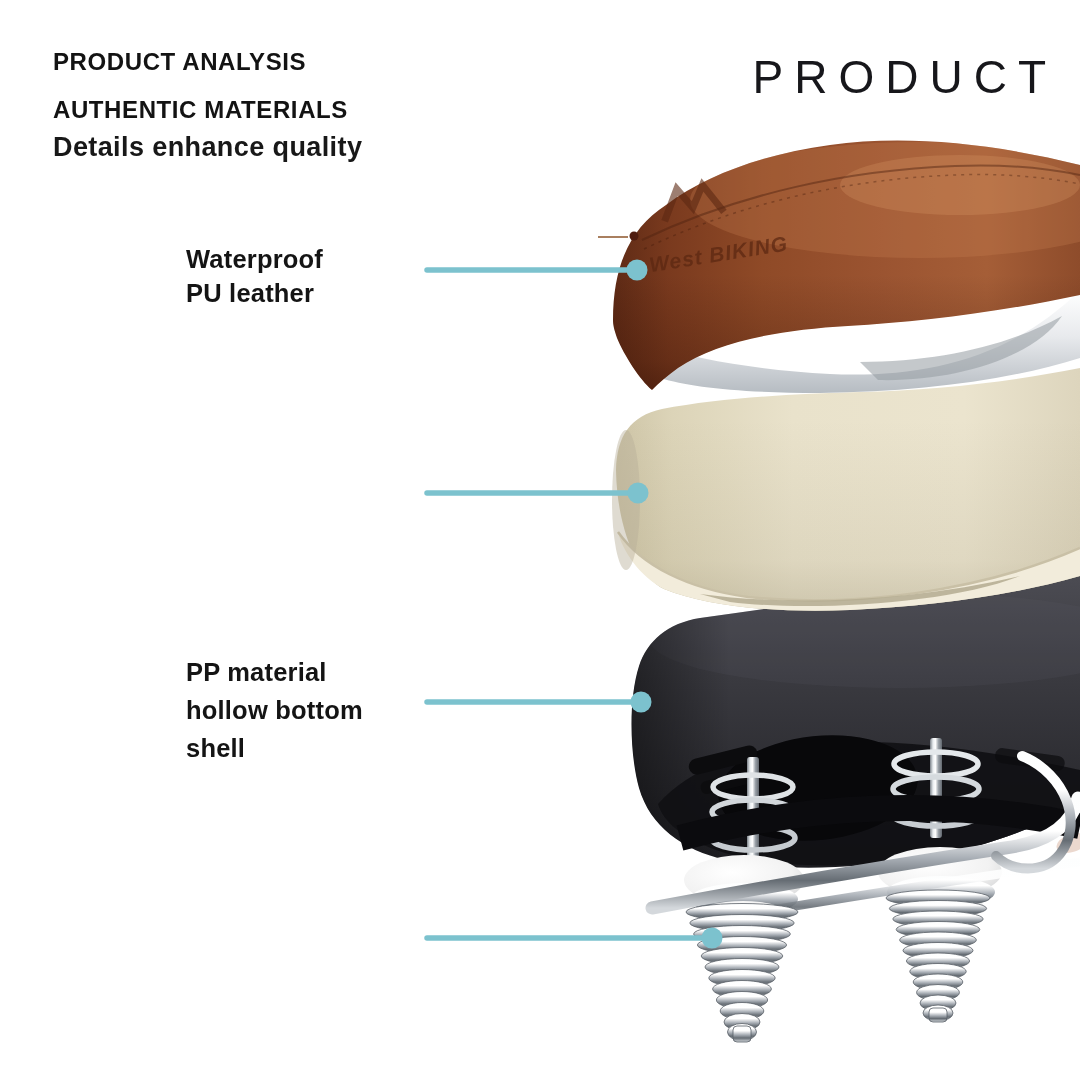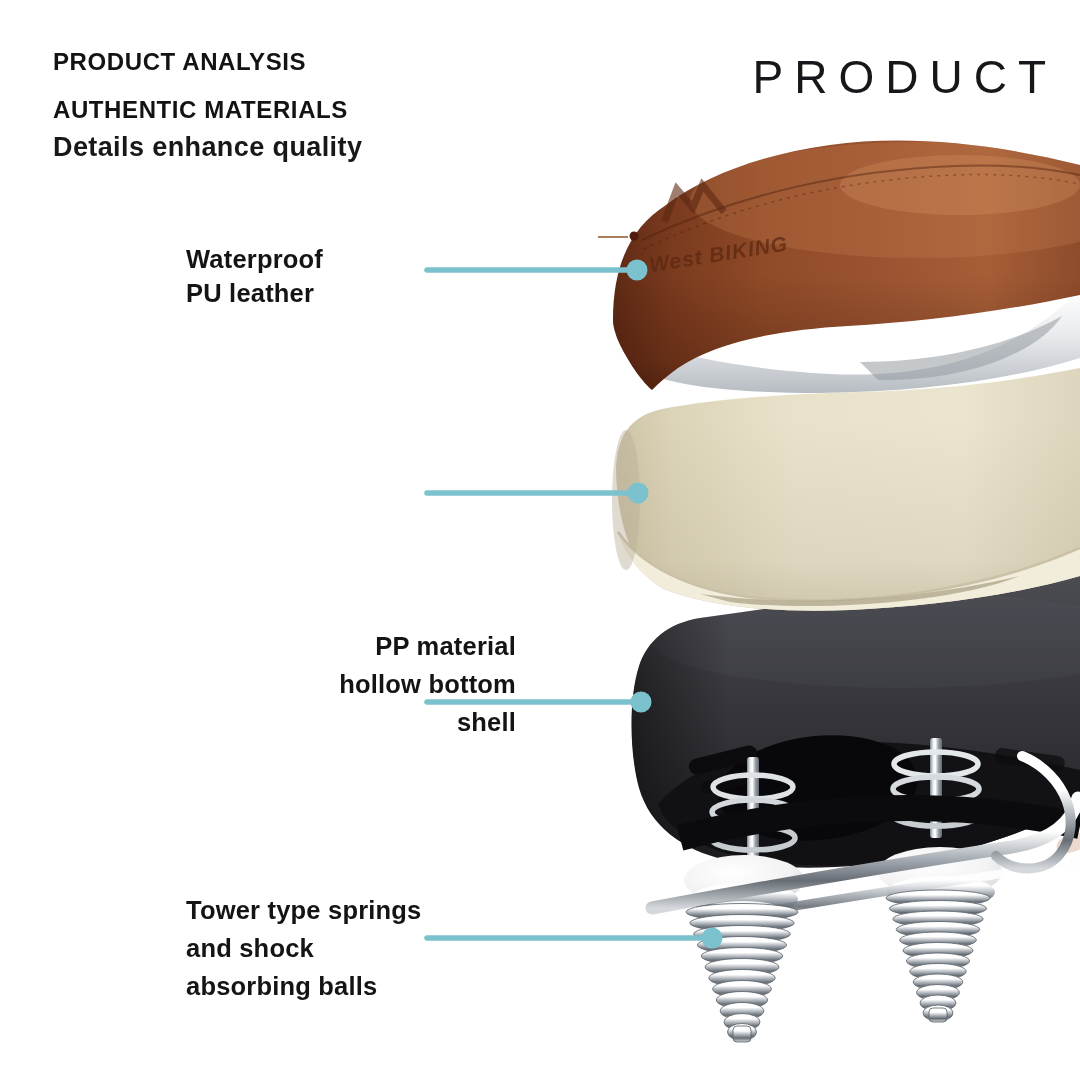--- a/index.html
+++ b/index.html
@@ -22,21 +22,21 @@
     position:absolute; top:50px; right:23px;
     font-size:46px; font-weight:300; letter-spacing:11px; color:#17171b;
   }
   .callout {
     position:absolute; left:150px; width:330px;
     font-size:25.5px; font-weight:700; color:#141414;
     white-space:pre-line; letter-spacing:.2px;margin-left:36px;
   }
   .lh-a { line-height:34px; }
   .lh-b { line-height:38px; }
-  .c1 { top:242px; } .c2 { top:447px; } .c3 { top:627px;text-align:right; } .c4 { top:891px; }
+  .c1 { top:242px; } .c2 { top:447px; } .c3 { top:653px; } .c4 { top:891px; }
 </style>
 </head>
 <body>
 
 <div class="canvas">
 
   <svg class="scene" viewBox="0 0 1080 1080" aria-hidden="true">
     <defs>
       <linearGradient id="gLeather" x1="0" y1="0" x2="1" y2="0">
         <stop offset="0" stop-color="#5e2a15"></stop>
@@ -248,17 +248,14 @@
   <h1 class="title">PRODUCT ANALYSIS
 AUTHENTIC MATERIALS</h1>
   <p class="subtitle">Details enhance quality</p>
   <div class="brand">PRODUCT</div>
 
   <div class="callout lh-a c1">Waterproof
 PU leather</div>
   <div class="callout lh-b c3">PP material
 hollow bottom
 shell</div>
-  <div class="callout lh-b c4">Tower type springs
-and shock
-absorbing balls</div>
 
 </div>
 
 </body></html>

